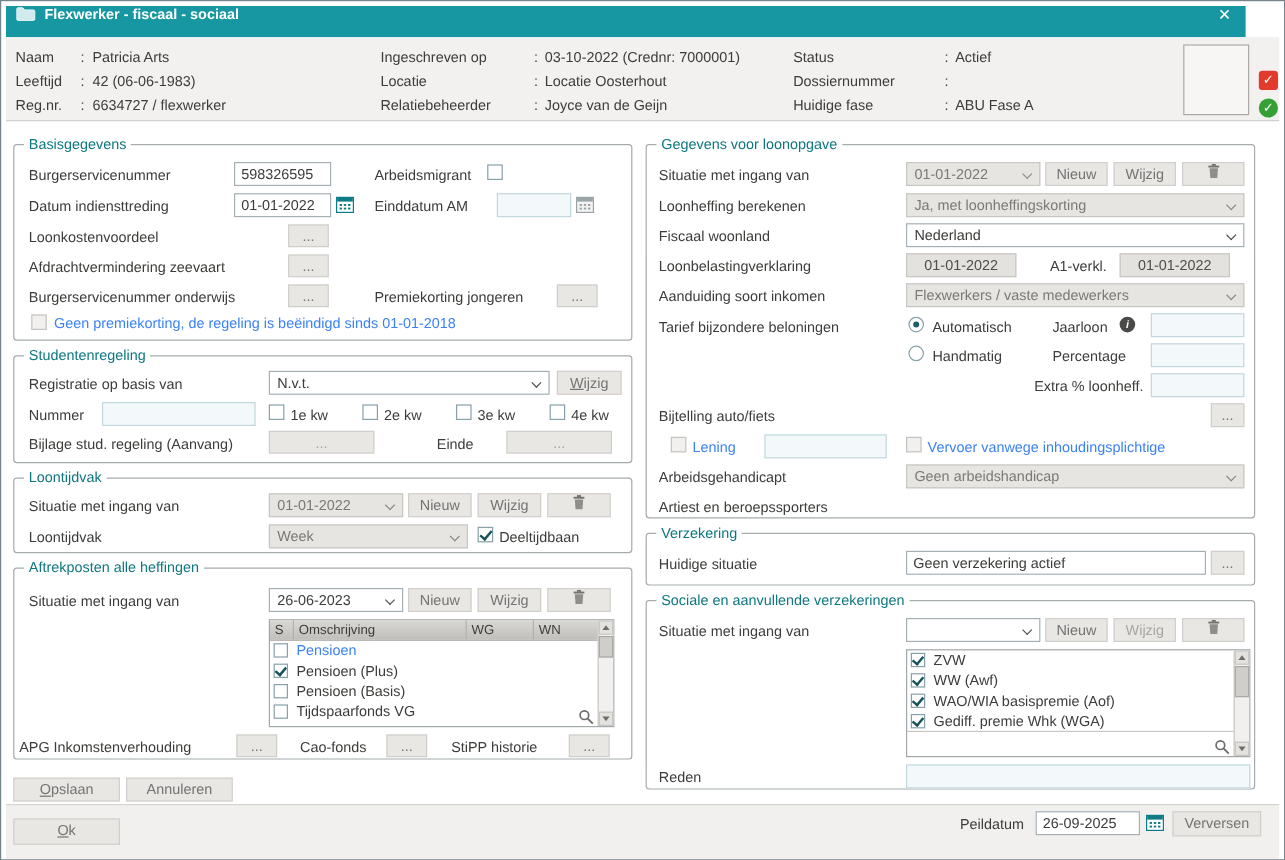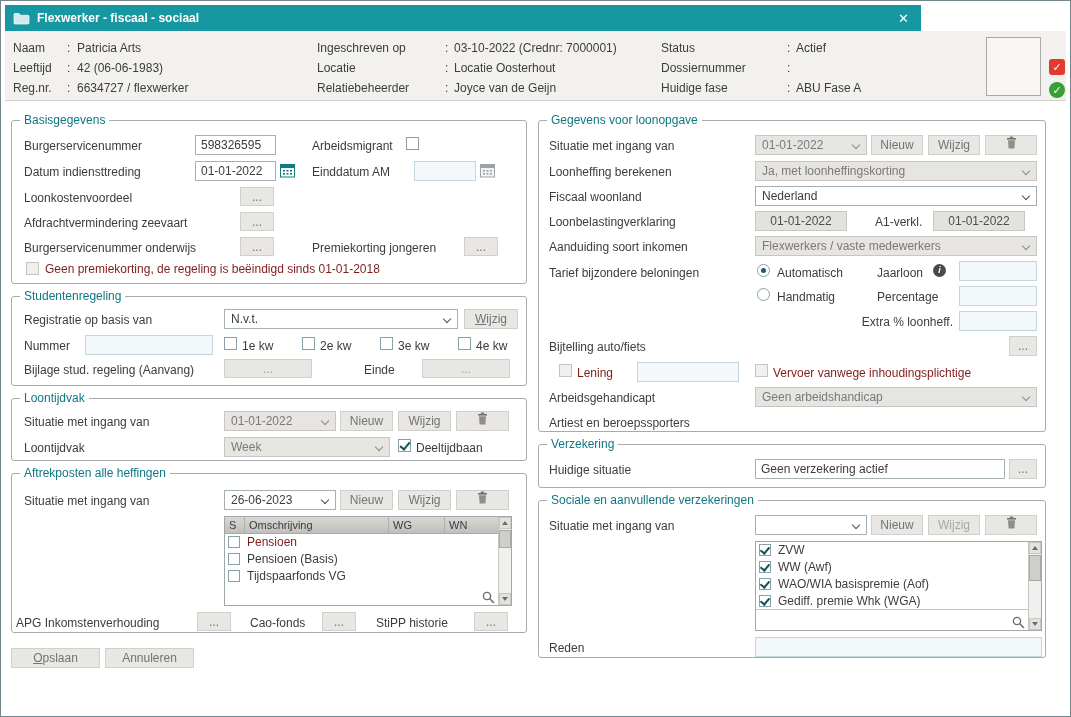--- a/index.html
+++ b/index.html
@@ -1,24 +1,24 @@
 <!DOCTYPE html>
 <html><head>
 <meta charset="utf-8">
 <style>
 *{margin:0;padding:0;box-sizing:border-box}
 html,body{background:#fff}
 #win{position:relative;width:1071px;height:717px;border:1px solid #73848A;background:#fff;
      font-family:"Liberation Sans","DejaVu Sans",sans-serif;font-size:12px;color:#3C3C3A;overflow:hidden}
-.tb{position:absolute;left:4px;top:4px;width:916px;height:26px;background:#1697A1;display:flex;align-items:center;padding:0 8px;gap:7px}
+.tb{position:absolute;left:4px;top:4px;width:1033px;height:26px;background:#1697A1;display:flex;align-items:flex-start;padding:0 8px;gap:7px}
 .tb .t{color:#fff;font-weight:bold;font-size:12px;flex:1}
 .tb .x{color:#fff;font-size:13px;padding:0 4px;cursor:default}
 .hd{position:absolute;left:4px;top:30px;width:1061px;height:70px;background:#F2F1EF;border-bottom:1px solid #D2D0CD}
 .lbl{position:absolute;height:16px;line-height:16px;white-space:nowrap}
-.mut{color:#7f1d1d}
+.mut{color:#3b82f6}
 .inp{position:absolute;height:20px;background:#fff;border:1px solid #A4B0B4;padding:0 5px;line-height:18px;white-space:nowrap;overflow:hidden}
 .inp.e{background:#F3F9FB;border-color:#C2D7DE}
 .inp.g{background:#E4E2DF;border-color:#C8C6C3;color:#4E4E4C;text-align:center}
 .dd{position:absolute;height:20px;background:#fff;border:1px solid #A4B0B4;padding:0 20px 0 6px;line-height:18px;white-space:nowrap;overflow:hidden}
 .dd.d{background:#E7E5E2;border-color:#C8C6C3;color:#7B7977}
 .dd i.c{position:absolute;right:7px;top:6px;width:6px;height:6px;border-right:1.4px solid #4E4E4C;border-bottom:1.4px solid #4E4E4C;transform:rotate(45deg)}
 .dd.d i.c{border-color:#8B8987}
 .btn{position:absolute;height:20px;background:#E9E7E4;border:1px solid #D1CFCB;color:#737373;text-align:center;line-height:18px;white-space:nowrap;cursor:default}
 .btn.d{color:#A8A6A3}
 .chk{position:absolute;width:13px;height:13px;background:#fff;border:1px solid #87A0AA}
@@ -203,20 +203,21 @@
         </svg></div>
 
     <div class="lbox" style="left:212px;top:42px;width:288px;height:90px">
       <div class="lhead">
         <span style="width:20px">S</span>
         <span style="width:144px">Omschrijving</span>
         <span style="width:56px">WG</span>
         <span style="width:53px;border-right:none">WN</span>
       </div>
       <div class="lrow"><span class="chk"></span><span class="mut">Pensioen</span></div>
+      <div class="lrow"><span class="chk on"></span><span>Pensioen (Plus)</span></div>
       <div class="lrow"><span class="chk"></span><span>Pensioen (Basis)</span></div>
       <div class="lrow"><span class="chk"></span><span>Tijdspaarfonds VG</span></div>
       <svg class="mag" width="13" height="13" viewBox="0 0 13 13">
           <circle cx="5" cy="5" r="3.6" fill="none" stroke="#6E6C6A" stroke-width="1.4"></circle>
           <line x1="7.8" y1="7.8" x2="12" y2="12" stroke="#6E6C6A" stroke-width="1.6"></line>
         </svg>
       <div class="sbar">
         <div class="sb u">
             <span class="tri up"></span>
           </div>
@@ -331,14 +332,32 @@
       </div>
     </div>
 
     <span class="lbl" style="left:10px;top:139px">Reden</span>
     <div class="inp e" style="left:216px;top:136px;width:287px"></div>
   </div>
 
   <div class="btn" style="left:10px;top:647px;width:89px;height:20px"><u>O</u>pslaan</div>
   <div class="btn" style="left:104px;top:647px;width:89px;height:20px">Annuleren</div>
 
+  <div class="bar">
+    <div class="btn" style="left:6px;top:11px;width:89px;height:22px"><u>O</u>k</div>
+    <span class="lbl" style="left:795px;top:8px">Peildatum</span>
+    <div class="inp" style="left:858px;top:5px;width:87px">26-09-2025</div>
+    <span class="ico" style="left:950px;top:7px"><svg width="15" height="15" viewBox="0 0 15 15">
+          <rect x="0.5" y="1.5" width="14" height="12.5" fill="#fff" stroke="#0E7C86"></rect>
+          <rect x="1" y="2" width="13" height="3" fill="#0E7C86"></rect>
+          <g fill="#0E7C86">
+            <rect x="3" y="7" width="2" height="1.6"></rect>
+            <rect x="6.5" y="7" width="2" height="1.6"></rect>
+            <rect x="10" y="7" width="2" height="1.6"></rect>
+            <rect x="3" y="10" width="2" height="1.6"></rect>
+            <rect x="6.5" y="10" width="2" height="1.6"></rect>
+            <rect x="10" y="10" width="2" height="1.6"></rect>
+          </g>
+        </svg></span>
+    <div class="btn" style="left:972px;top:5px;width:74px;height:21px">Verversen</div>
+  </div>
 
 </div>
 
 </body></html>

